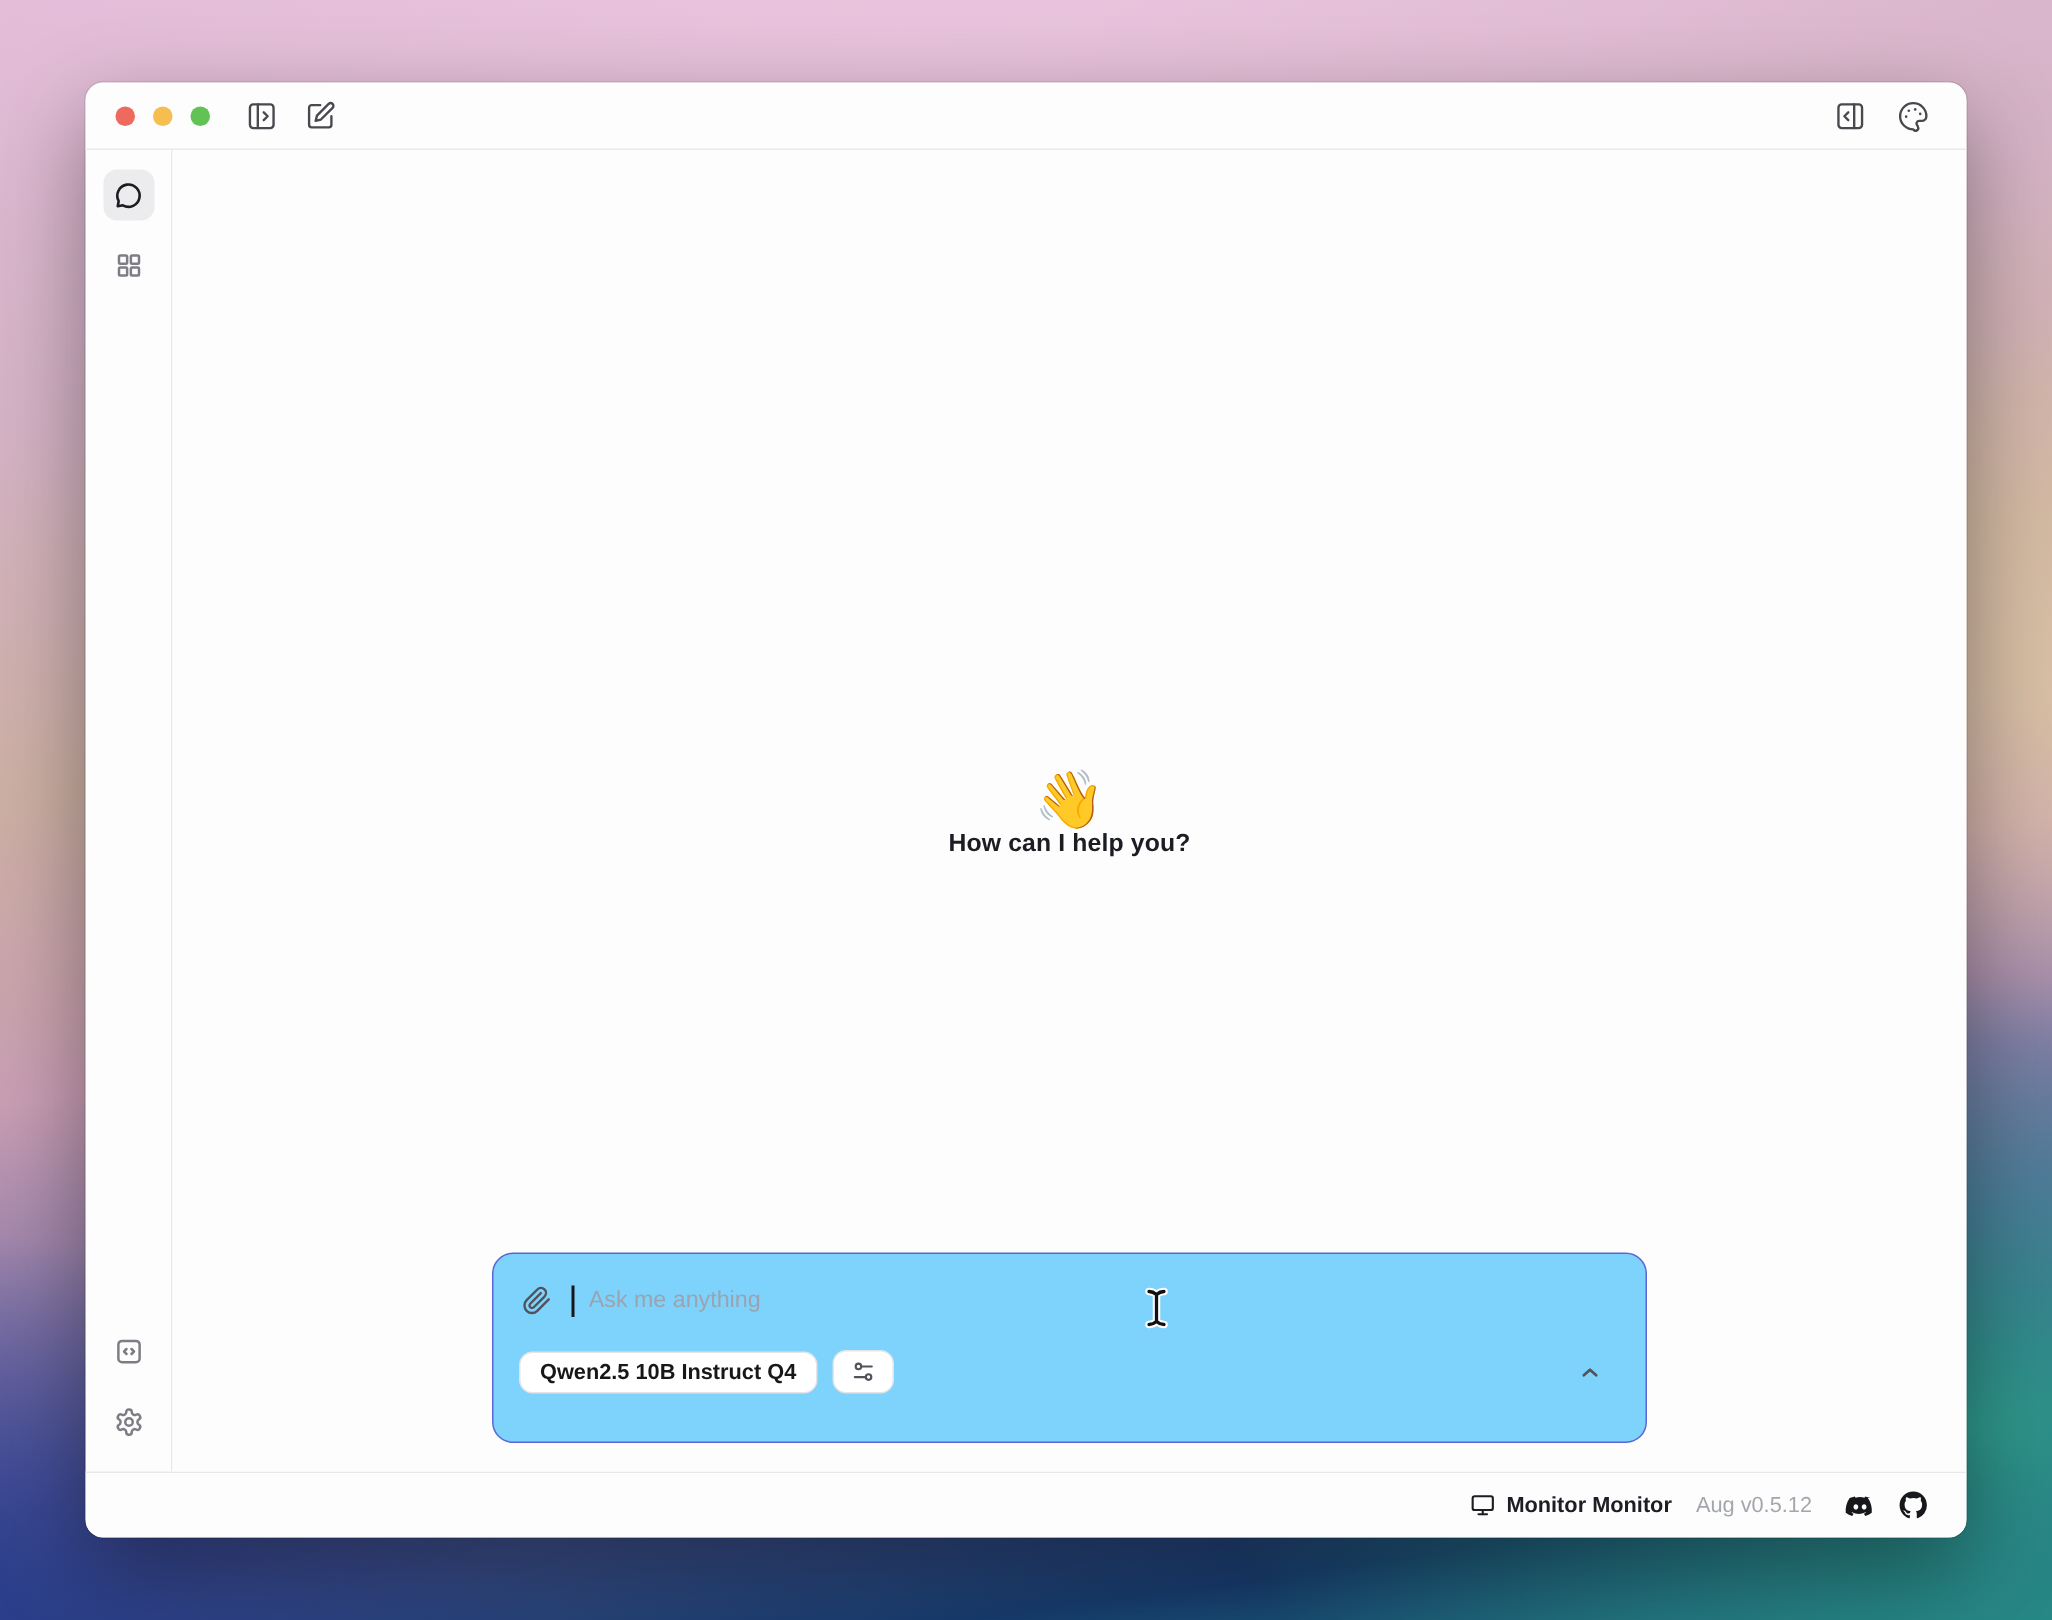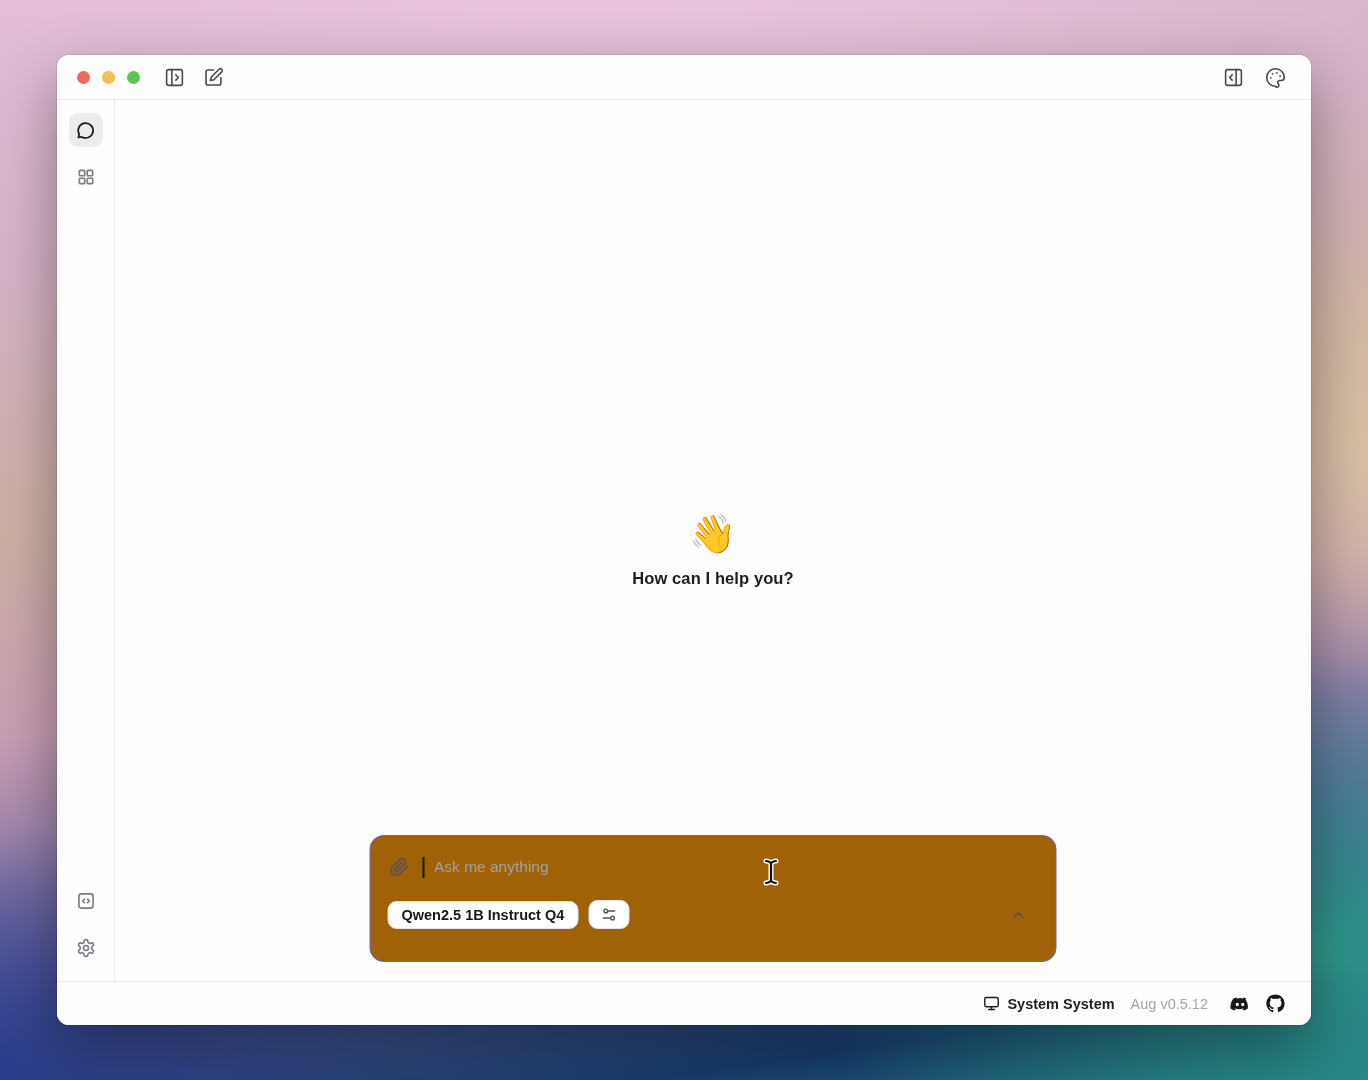--- a/index.html
+++ b/index.html
@@ -35,26 +35,26 @@
   
   .body-row { flex:1; display:flex; min-height:0; }
   .sidebar { width:58px; flex:0 0 58px; border-right:1px solid #e9e9ec; display:flex; flex-direction:column; align-items:center; padding:13px 0 16px; gap:13px; }
   .rail-btn { width:34px; height:34px; border-radius:9px; display:flex; align-items:center; justify-content:center; color:#7d7d86; background:none; border:none; }
   .rail-btn.active { background:#ececef; color:#1c1c21; }
   .rail-spacer { flex:1; }
 
   .main { flex:1; position:relative; background:#fdfdfd; }
   .greeting { position:absolute; left:0; right:0; top:415px; text-align:center; }
   .greeting .emoji { font-size:38px; line-height:1; }
-  .greeting .text { margin-top:16px; font-size:16.5px; font-weight:600; color:#1b1d22; letter-spacing:.1px; }
+  .greeting .text { font-size:16.5px; font-weight:600; color:#1b1d22; letter-spacing:.1px; }
 
   
   .prompt-box {
     position:absolute; left:50%; transform:translateX(-50%); bottom:19px;
-    width:687px; height:127px; background:#a16207;
+    width:770px; height:127px; background:#7dd3fc;
     border:1.5px solid #5b66d6; border-radius:14px;
     display:flex; flex-direction:column;
   }
   .prompt-row1 { display:flex; align-items:center; gap:10px; padding:20px 20px 8px 18px; }
   .clip { color:#52525b; display:flex; }
   .caret { width:1.5px; height:21px; background:#17171b; margin-left:2px; }
   .prompt-input { flex:1; border:none; outline:none; font-size:15.5px; font-family:"Liberation Sans", sans-serif; color:#17171b; background:transparent; }
   .prompt-input::placeholder { color:#9ca3af; }
   .prompt-row2 { display:flex; align-items:center; gap:10px; padding:14px 28px 0 17px; }
   .model-pill { display:flex; align-items:center; border:1px solid #e4e4e7; border-radius:9px; padding:5px 13px; font-size:14.5px; font-weight:700; color:#18181b; background:#fff; font-family:"Liberation Sans", sans-serif; }
@@ -169,21 +169,21 @@
             <button class="icon-btn clip" style="width:22px;height:22px">
               <svg width="20" height="20" viewBox="0 0 24 24" fill="none" stroke="currentColor" stroke-width="1.9" stroke-linecap="round" stroke-linejoin="round">
                   <path d="M21.4 11.05l-9.19 9.19a6 6 0 0 1-8.49-8.49l8.57-8.57A4 4 0 1 1 18 8.84l-8.59 8.57a2 2 0 0 1-2.83-2.83l8.49-8.48"></path>
                 </svg>
             </button>
             <span class="caret"></span>
             <input class="prompt-input" value="" placeholder="Ask me anything" style="">
           </div>
           <div class="prompt-row2">
             <button class="model-pill">
-              <span>Qwen2.5 1B Instruct Q4</span>
+              <span>Qwen2.5 10B Instruct Q4</span>
             </button>
             <button class="sliders-pill">
               <span style="display:flex">
                 <svg width="17" height="17" viewBox="0 0 24 24" fill="none" stroke="currentColor" stroke-width="2" stroke-linecap="round" stroke-linejoin="round">
                     <path d="M20 7h-9"></path>
                     <path d="M14 17H4"></path>
                     <circle cx="17" cy="17" r="2.6"></circle>
                     <circle cx="7.5" cy="7" r="2.6"></circle>
                   </svg>
               </span>
@@ -201,21 +201,21 @@
 
     <div class="footer">
       <div class="sysmon">
         <span style="display:flex">
           <svg width="17" height="17" viewBox="0 0 24 24" fill="none" stroke="currentColor" stroke-width="2" stroke-linecap="round" stroke-linejoin="round">
               <rect x="2.5" y="3.5" width="19" height="13" rx="2"></rect>
               <path d="M8 20.5h8"></path>
               <path d="M12 16.5v4"></path>
             </svg>
         </span>
-        <span>System System</span>
+        <span>Monitor Monitor</span>
       </div>
       <span class="version">Aug v0.5.12</span>
       <a class="footer-link">
         <svg width="20" height="20" viewBox="0 0 24 24" fill="currentColor">
             <path d="M20.3 5.6A17 17 0 0 0 16.1 4.3l-.5 1a15.6 15.6 0 0 0-7.2 0l-.5-1A17 17 0 0 0 3.7 5.6C1 9.6.3 13.5.6 17.3a17.1 17.1 0 0 0 5.2 2.6l1.1-1.8c-.6-.2-1.2-.5-1.7-.8l.4-.3a12.1 12.1 0 0 0 10.8 0l.4.3c-.5.3-1.1.6-1.7.8l1.1 1.8a17.1 17.1 0 0 0 5.2-2.6c.4-4.4-.7-8.2-3.1-11.7zM8.7 14.8c-1 0-1.9-1-1.9-2.1s.8-2.1 1.9-2.1 1.9 1 1.9 2.1-.9 2.1-1.9 2.1zm6.6 0c-1 0-1.9-1-1.9-2.1s.8-2.1 1.9-2.1 1.9 1 1.9 2.1-.8 2.1-1.9 2.1z"></path>
           </svg>
       </a>
       <a class="footer-link">
         <svg width="19" height="19" viewBox="0 0 24 24" fill="currentColor">
             <path d="M12 .5C5.65.5.5 5.65.5 12c0 5.08 3.29 9.39 7.86 10.91.58.11.79-.25.79-.56v-2.17c-3.2.7-3.87-1.37-3.87-1.37-.52-1.33-1.28-1.68-1.28-1.68-1.05-.72.08-.71.08-.71 1.16.08 1.77 1.19 1.77 1.19 1.03 1.77 2.7 1.26 3.36.96.1-.75.4-1.26.73-1.55-2.55-.29-5.23-1.28-5.23-5.68 0-1.26.45-2.28 1.19-3.09-.12-.29-.52-1.46.11-3.05 0 0 .97-.31 3.18 1.18a11.1 11.1 0 0 1 5.8 0c2.2-1.49 3.17-1.18 3.17-1.18.63 1.59.23 2.76.12 3.05.74.8 1.18 1.83 1.18 3.09 0 4.41-2.69 5.38-5.25 5.66.41.36.78 1.05.78 2.13v3.16c0 .31.2.67.8.56A11.52 11.52 0 0 0 23.5 12C23.5 5.65 18.35.5 12 .5z"></path>

